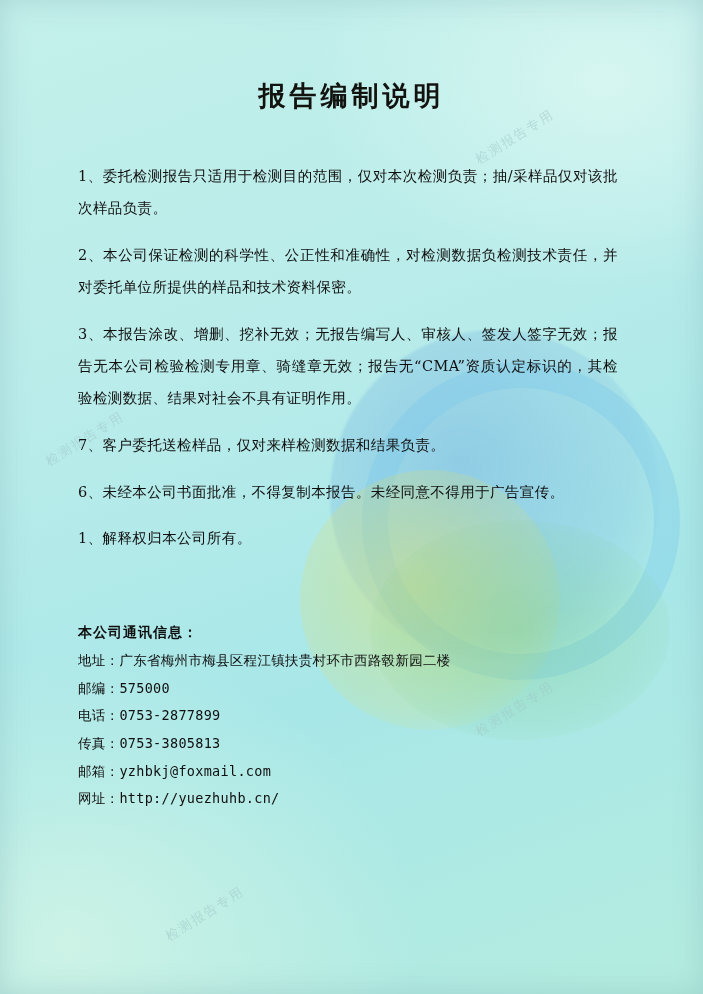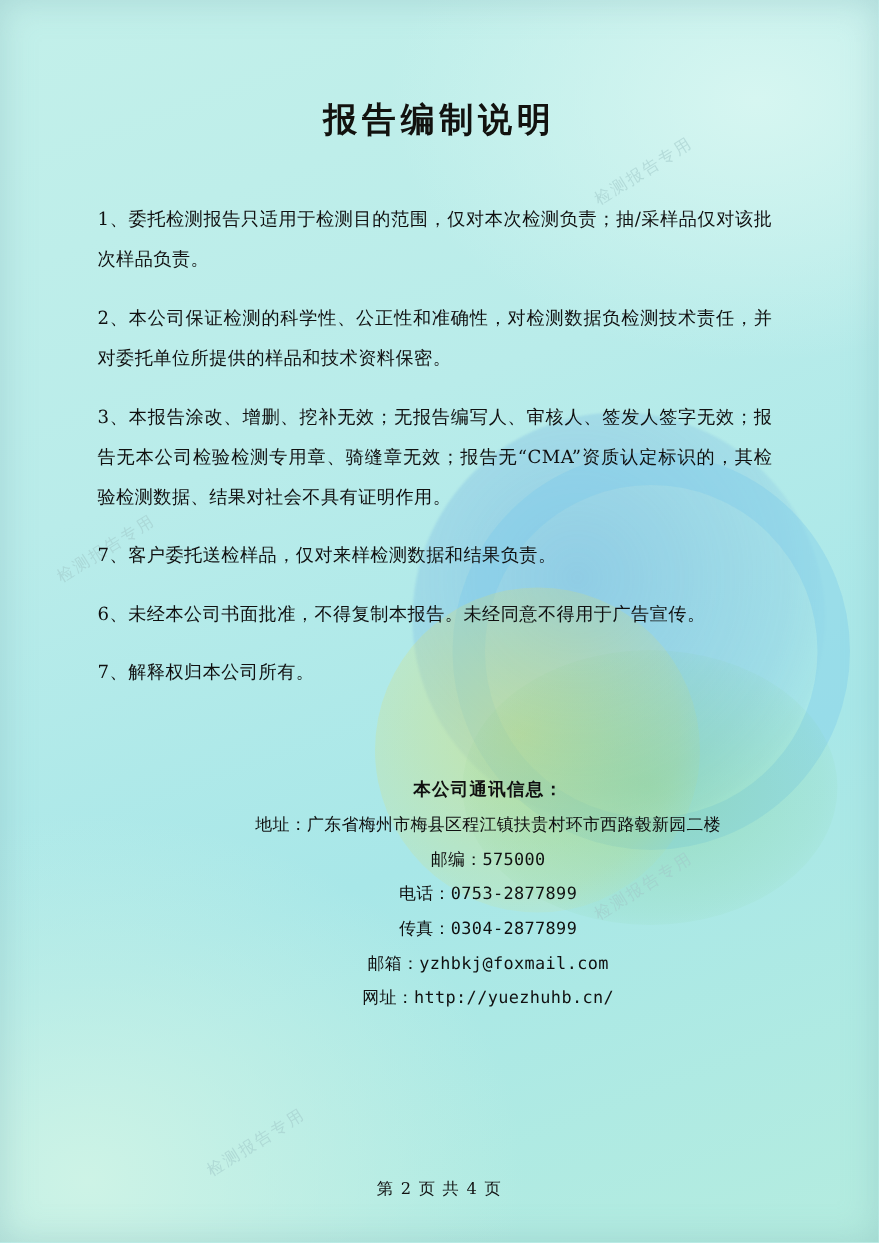--- a/index.html
+++ b/index.html
@@ -91,21 +91,20 @@
     text-align: justify;
     letter-spacing: 0.4px;
   }
   .contact {
     margin: 64px 0 0 78px;
     font-family: "DejaVu Sans Mono", monospace;
     font-size: 13.5px;
     color: #101010;
     line-height: 2.05;
     letter-spacing: 0.3px;
-    text-align: center;
   }
   .contact-heading {
     font-family: "DejaVu Sans", sans-serif;
     font-weight: bold;
     font-size: 14px;
     letter-spacing: 1px;
   }
   .contact-line {
     white-space: pre;
   }
@@ -146,30 +145,29 @@
   <div class="content">
 
     <div class="doc-title">报告编制说明</div>
 
     <div class="clauses">
       <p class="clause">1、委托检测报告只适用于检测目的范围，仅对本次检测负责；抽/采样品仅对该批次样品负责。</p>
       <p class="clause">2、本公司保证检测的科学性、公正性和准确性，对检测数据负检测技术责任，并对委托单位所提供的样品和技术资料保密。</p>
       <p class="clause">3、本报告涂改、增删、挖补无效；无报告编写人、审核人、签发人签字无效；报告无本公司检验检测专用章、骑缝章无效；报告无“CMA”资质认定标识的，其检验检测数据、结果对社会不具有证明作用。</p>
       <p class="clause">7、客户委托送检样品，仅对来样检测数据和结果负责。</p>
       <p class="clause">6、未经本公司书面批准，不得复制本报告。未经同意不得用于广告宣传。</p>
-      <p class="clause">7、解释权归本公司所有。</p>
+      <p class="clause">1、解释权归本公司所有。</p>
     </div>
 
     <div class="contact">
       <div class="contact-heading">本公司通讯信息：</div>
       <div class="contact-line">地址：广东省梅州市梅县区程江镇扶贵村环市西路毂新园二楼</div>
       <div class="contact-line">邮编：575000</div>
       <div class="contact-line">电话：0753-2877899</div>
-      <div class="contact-line">传真：0304-2877899</div>
+      <div class="contact-line">传真：0753-3805813</div>
       <div class="contact-line">邮箱：yzhbkj@foxmail.com</div>
       <div class="contact-line">网址：http://yuezhuhb.cn/</div>
     </div>
 
   </div>
 
-  <div class="footer">第 2 页 共 4 页</div>
   <div class="edge-shadow"></div>
 </div>
 
 </body></html>

